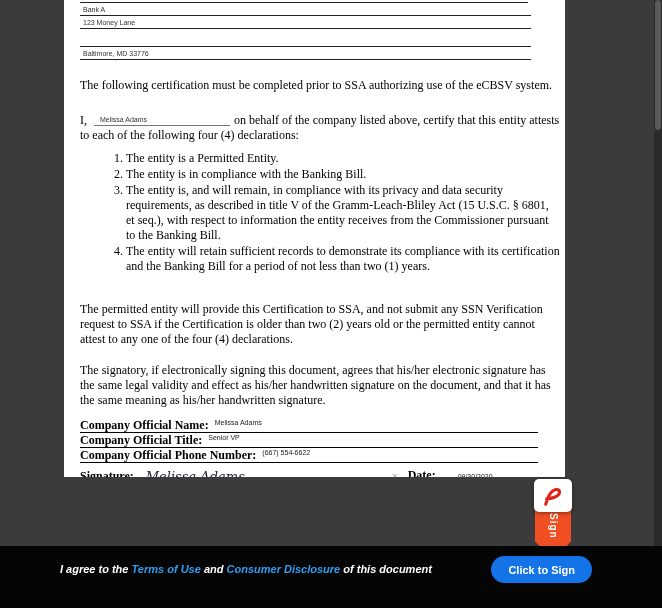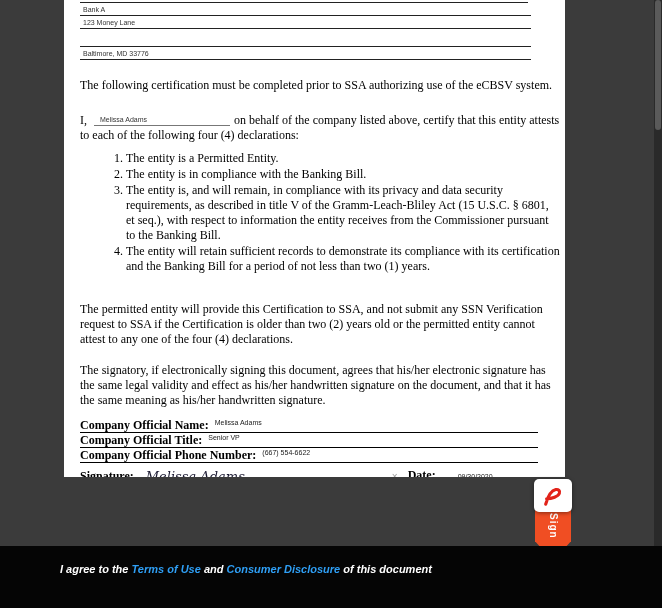--- a/index.html
+++ b/index.html
@@ -162,13 +162,14 @@
 </div>
 
 <div class="footer">
   <div class="agree">
     <span>I agree to the</span>
     <span class="flink">Terms of Use</span>
     <span>and</span>
     <span class="flink">Consumer Disclosure</span>
     <span>of this document</span>
   </div>
+  <button class="sign-btn">Click to Sign</button>
 </div>
 
 </body></html>

